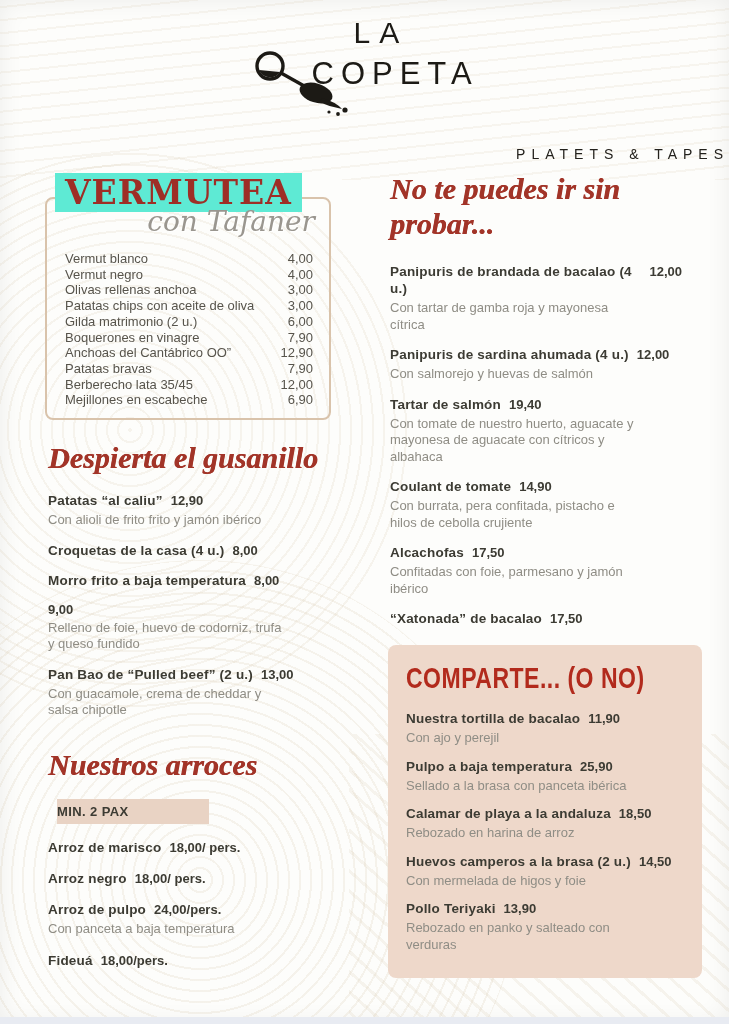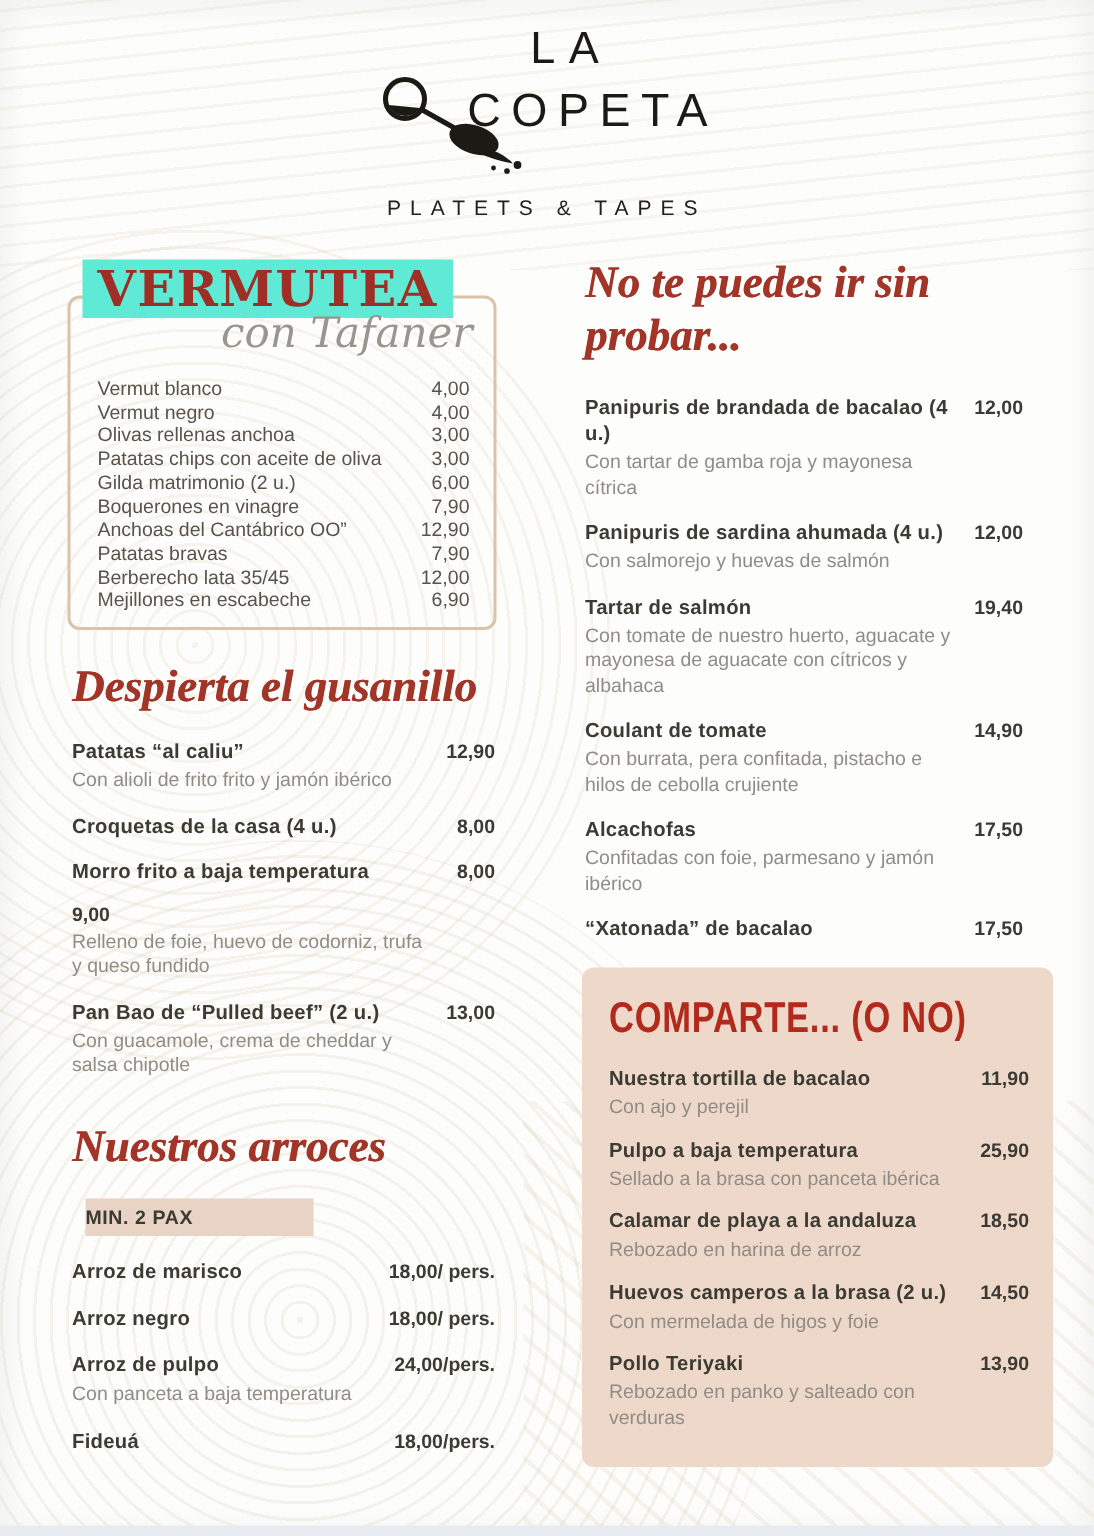--- a/index.html
+++ b/index.html
@@ -16,46 +16,46 @@
     background:repeating-radial-gradient(circle at center,rgba(214,199,172,0.18) 0 2px,transparent 2px 11px);}
   .tex-c2{left:-120px;top:560px;width:640px;height:640px;border-radius:50%;
     background:repeating-radial-gradient(circle at center,rgba(214,199,172,0.20) 0 2px,transparent 2px 11px);}
   .tex-diag{right:-40px;bottom:-10px;width:420px;height:300px;
     background:repeating-linear-gradient(42deg,rgba(214,199,172,0.18) 0 3px,transparent 3px 15px);}
   .page-edge{position:absolute;left:0;right:0;bottom:0;height:7px;background:#e8ebf2;z-index:3;}
 
   .layer{position:absolute;z-index:1;}
 
   
-  .logo{left:0;top:16px;width:729px;text-align:center;}
+  .logo{left:0;top:16px;width:729px;text-align:right;}
   .logo-art{position:relative;width:230px;height:106px;margin:0 auto;}
   .logo-la{position:absolute;left:104px;top:0;font-size:30px;letter-spacing:9px;color:#1c1a15;}
   .logo-copeta{position:absolute;left:62px;top:40px;font-size:31px;letter-spacing:7px;color:#1c1a15;}
-  .logo-sub{margin-top:8px;font-size:14px;letter-spacing:6px;color:#23211c;}
+  .logo-sub{margin-top:24px;font-size:14px;letter-spacing:6px;color:#23211c;}
   .glass-svg{position:absolute;left:0;top:30px;}
 
   
   .script-head{font-family:Liberation Serif, serif;font-style:italic;font-weight:bold;
     color:#a23428;font-size:30px;line-height:1.15;text-shadow:0.4px 0 #a23428;}
 
   
   .verm-box{left:45px;top:197px;width:286px;height:223px;border:2px solid #d9c3ab;border-radius:8px;box-sizing:border-box;}
   .verm-title{position:absolute;left:8px;top:-26px;background:#5eead4;padding:0 10px;
     font-family:"DejaVu Serif",serif;font-weight:bold;font-size:33px;letter-spacing:1px;color:#9e2e26;}
   .verm-sub{position:absolute;right:14px;top:6px;font-family:"DejaVu Serif",serif;font-style:italic;
     font-size:28px;color:#9a968f;text-shadow:1px 1px 0 #ffffff;}
   .verm-list{position:absolute;left:18px;right:16px;top:52px;}
   .vrow{display:flex;justify-content:space-between;align-items:baseline;font-size:13px;
     color:#57544c;line-height:15.7px;gap:20px;}
   .vname{white-space:nowrap;}
   .vprice{white-space:nowrap;}
 
   
   .dish{margin-bottom:13px;}
-  .row{display:flex;justify-content:space-between;align-items:baseline;gap:8px;}
+  .row{display:flex;align-items:baseline;gap:8px;}
   .dname{font-weight:700;font-size:13.5px;color:#3c3b33;letter-spacing:0.2px;line-height:17px;}
   .dprice{font-weight:700;font-size:13px;color:#3c3b33;white-space:nowrap;}
   .ddesc{font-size:13px;color:#8f8d85;line-height:16.5px;margin-top:3px;width:84%;}
 
   .despierta-head{left:48px;top:441px;width:310px;}
   .despierta-items{left:48px;top:492px;width:282px;}
 
   .arroces-head{left:48px;top:748px;width:310px;}
   .minpax{left:57px;top:799px;width:152px;height:25px;line-height:25px;background:#e9d3c4;
     font-weight:700;font-size:13px;color:#3c3b33;letter-spacing:0.4px;box-sizing:border-box;}

